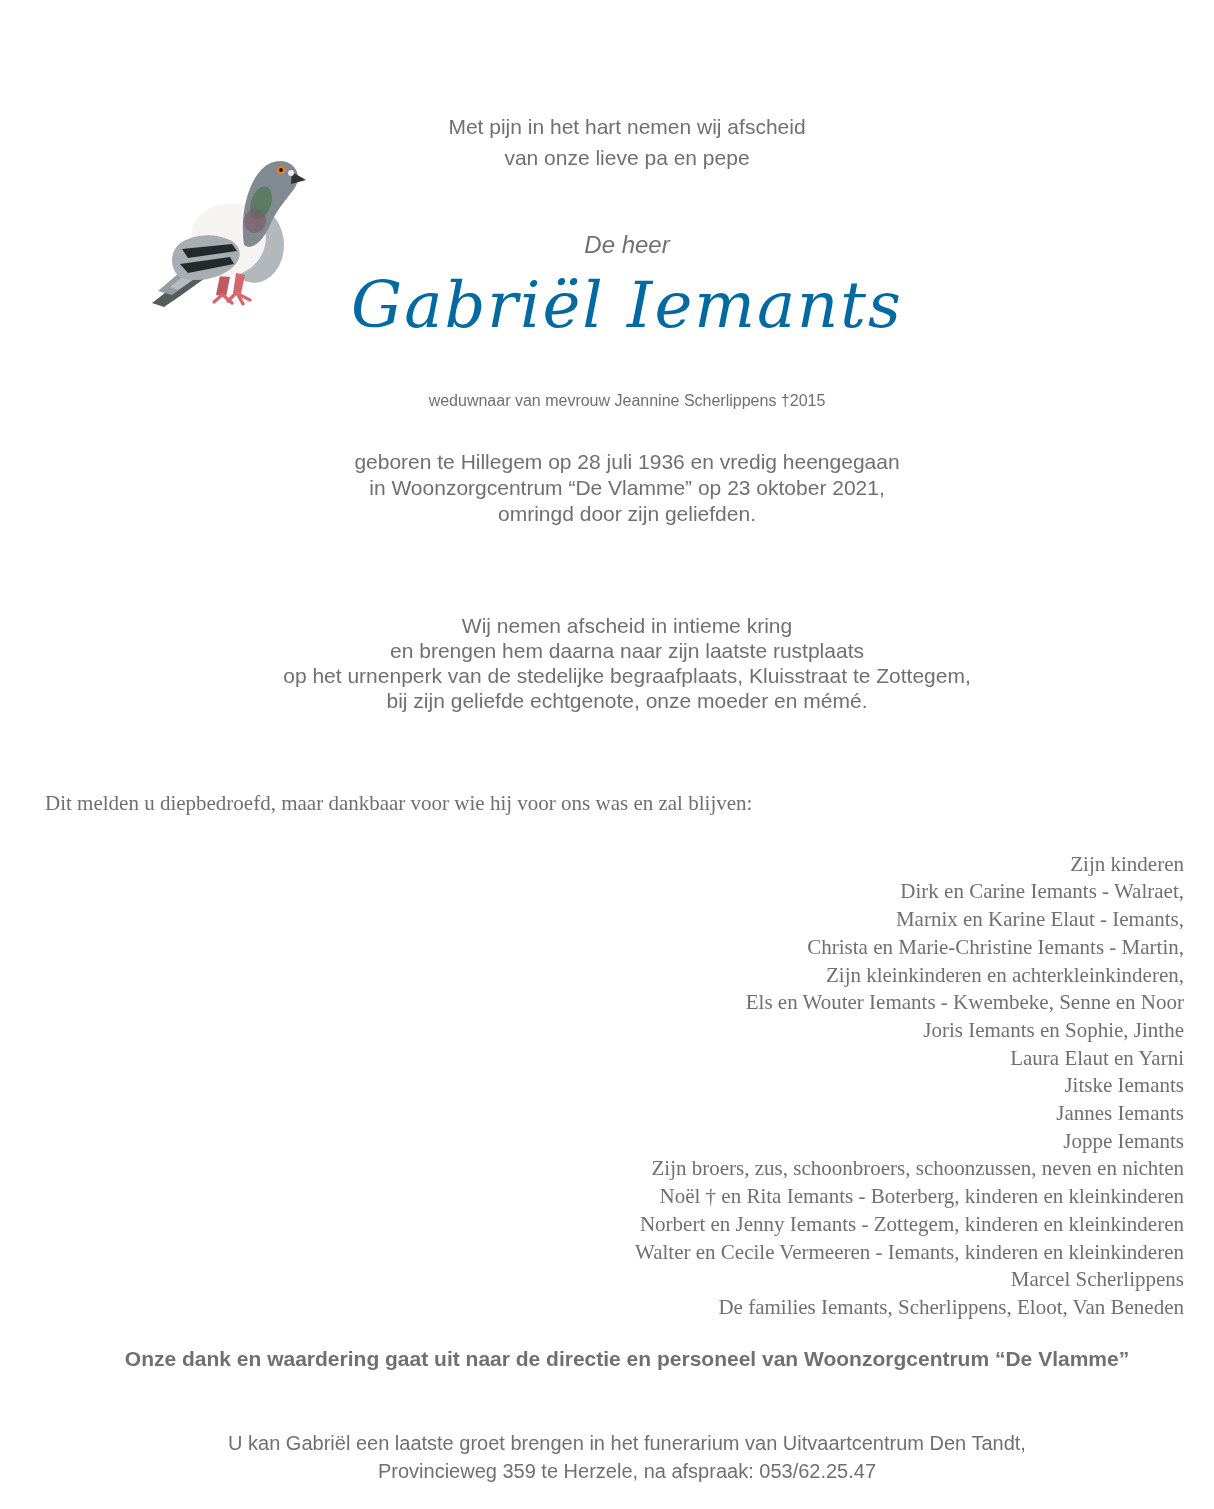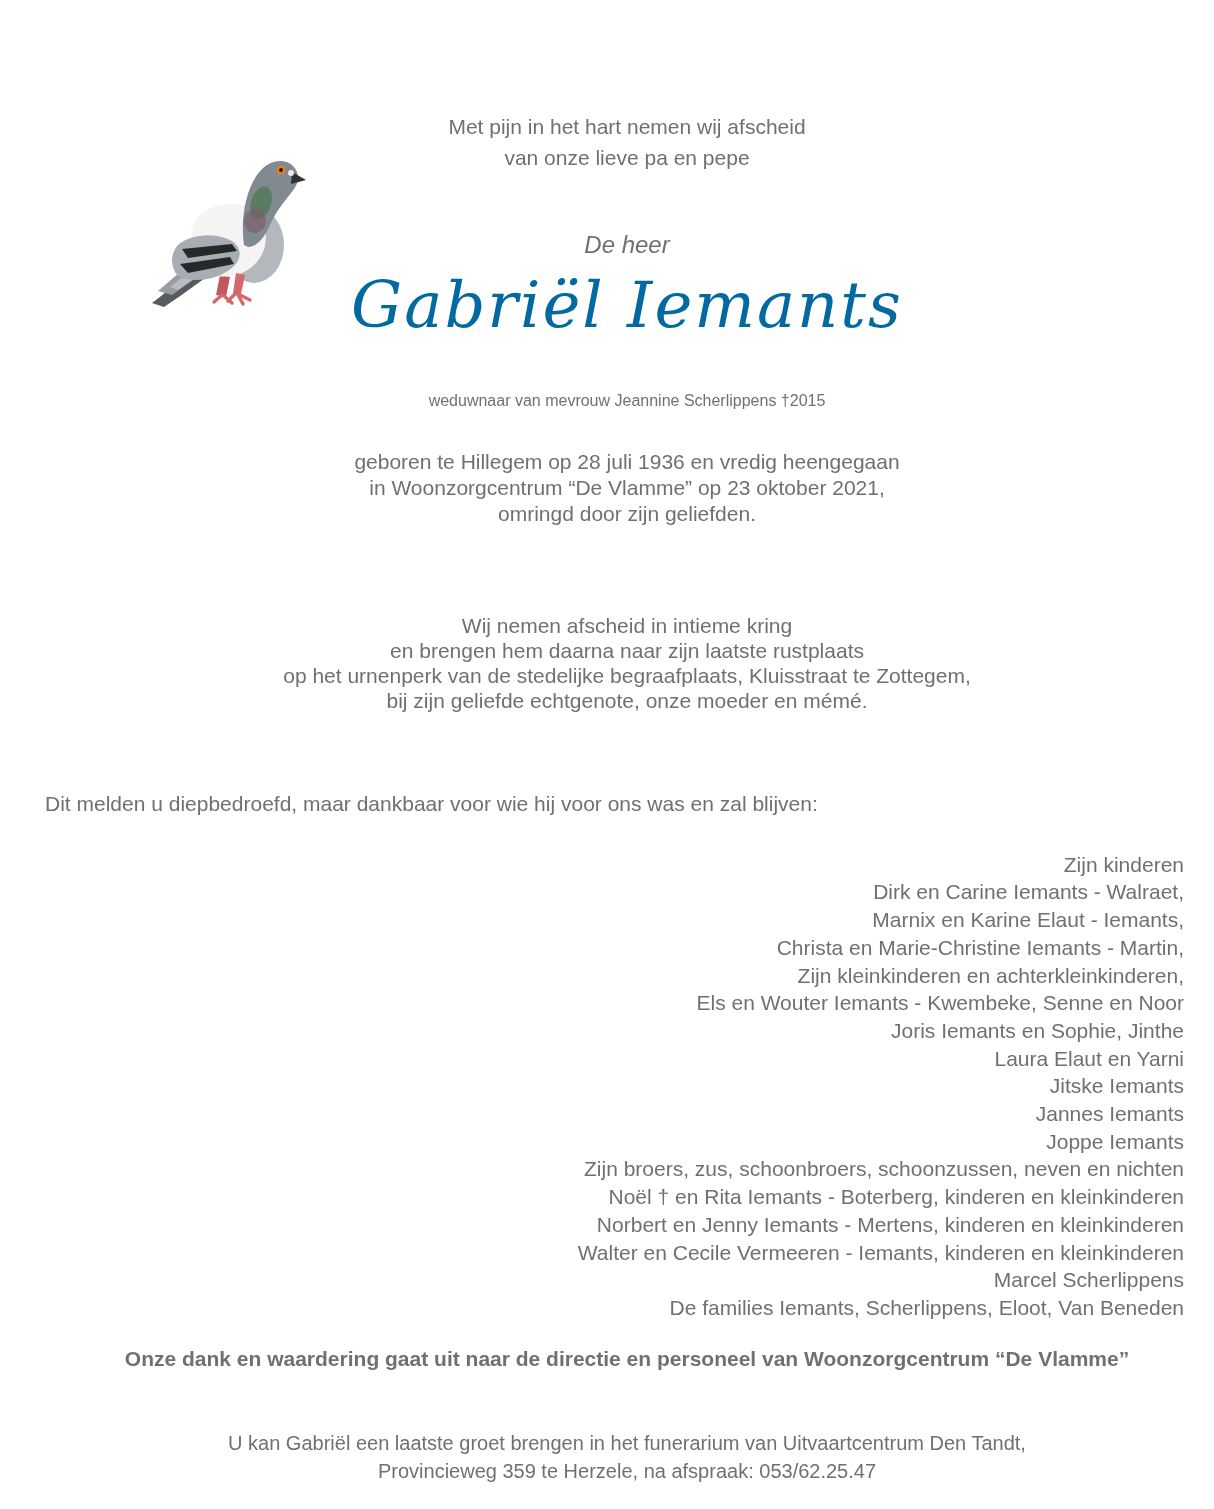--- a/index.html
+++ b/index.html
@@ -18,21 +18,21 @@
     top:268px;font-size:64px;
     font-family:"DejaVu Serif","Liberation Serif",serif;
     font-style:italic;font-weight:400;color:#0369a1;
     letter-spacing:2px;
   }
   .widower{top:392px;font-size:16px;}
   .birth{top:449px;font-size:21px;line-height:26px;}
   .farewell{top:573px;font-size:21px;line-height:25px;margin-top:40px;}
   .left-block{
     position:absolute;left:45px;top:790px;right:30px;
-    font-size:21px;line-height:27.7px;text-align:left;
+    font-size:21px;line-height:27.7px;text-align:left;font-family:Liberation Serif, serif;
   }
   .family{margin-top:33px;text-align:right;}
   .indent{padding-left:69px;}
   .thanks{top:1344px;font-size:21px;line-height:29px;font-weight:bold;}
   .visit{top:1429px;font-size:20px;line-height:28px;}
   .pigeon{position:absolute;left:144px;top:149px;width:162px;height:160px;}
   .pigeon svg{width:100%;height:100%;display:block;}
 </style>
 </head>
 <body>
@@ -111,21 +111,21 @@
       <div class="indent">Christa en Marie-Christine Iemants - Martin,</div>
       <div>Zijn kleinkinderen en achterkleinkinderen,</div>
       <div class="indent">Els en Wouter Iemants - Kwembeke, Senne en Noor</div>
       <div class="indent">Joris Iemants en Sophie, Jinthe</div>
       <div class="indent">Laura Elaut en Yarni</div>
       <div class="indent">Jitske Iemants</div>
       <div class="indent">Jannes Iemants</div>
       <div class="indent">Joppe Iemants</div>
       <div>Zijn broers, zus, schoonbroers, schoonzussen, neven en nichten</div>
       <div class="indent">Noël † en Rita Iemants - Boterberg, kinderen en kleinkinderen</div>
-      <div class="indent">Norbert en Jenny Iemants - Mertens, kinderen en kleinkinderen</div>
+      <div class="indent">Norbert en Jenny Iemants - Zottegem, kinderen en kleinkinderen</div>
       <div class="indent">Walter en Cecile Vermeeren - Iemants, kinderen en kleinkinderen</div>
       <div class="indent">Marcel Scherlippens</div>
       <div>De families Iemants, Scherlippens, Eloot, Van Beneden</div>
     </div>
   </div>
 
   <div class="center thanks">
     <div>Onze dank en waardering gaat uit naar de directie en personeel van Woonzorgcentrum “De Vlamme”</div>
   </div>
 

